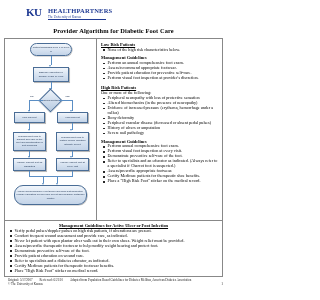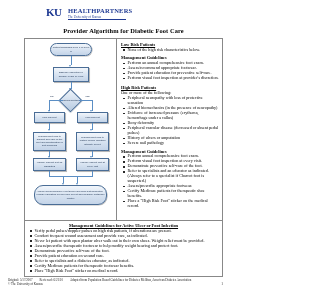--- a/index.html
+++ b/index.html
@@ -6,21 +6,21 @@
   html, body {
     width: 231px; height: 300px;
     background: #ffffff;
     font-family: "Liberation Serif", serif;
     overflow: hidden;
   }
   .page {
     position: relative;
     width: 231px; height: 300px;
     background: #fff;
-    padding: 6px 8px 0 24px;
+    padding: 6px 8px 0 4px;
   }
 
   
   .logo-row { height: 18px; position: relative; padding-left: 22px; }
   .logo-ku {
     position: absolute; left: 22px; top: 1px;
     font-family: "Liberation Serif", serif;
     font-size: 11px; font-weight: bold; letter-spacing: -0.5px;
     color: #1f3a93; line-height: 11px;
   }

